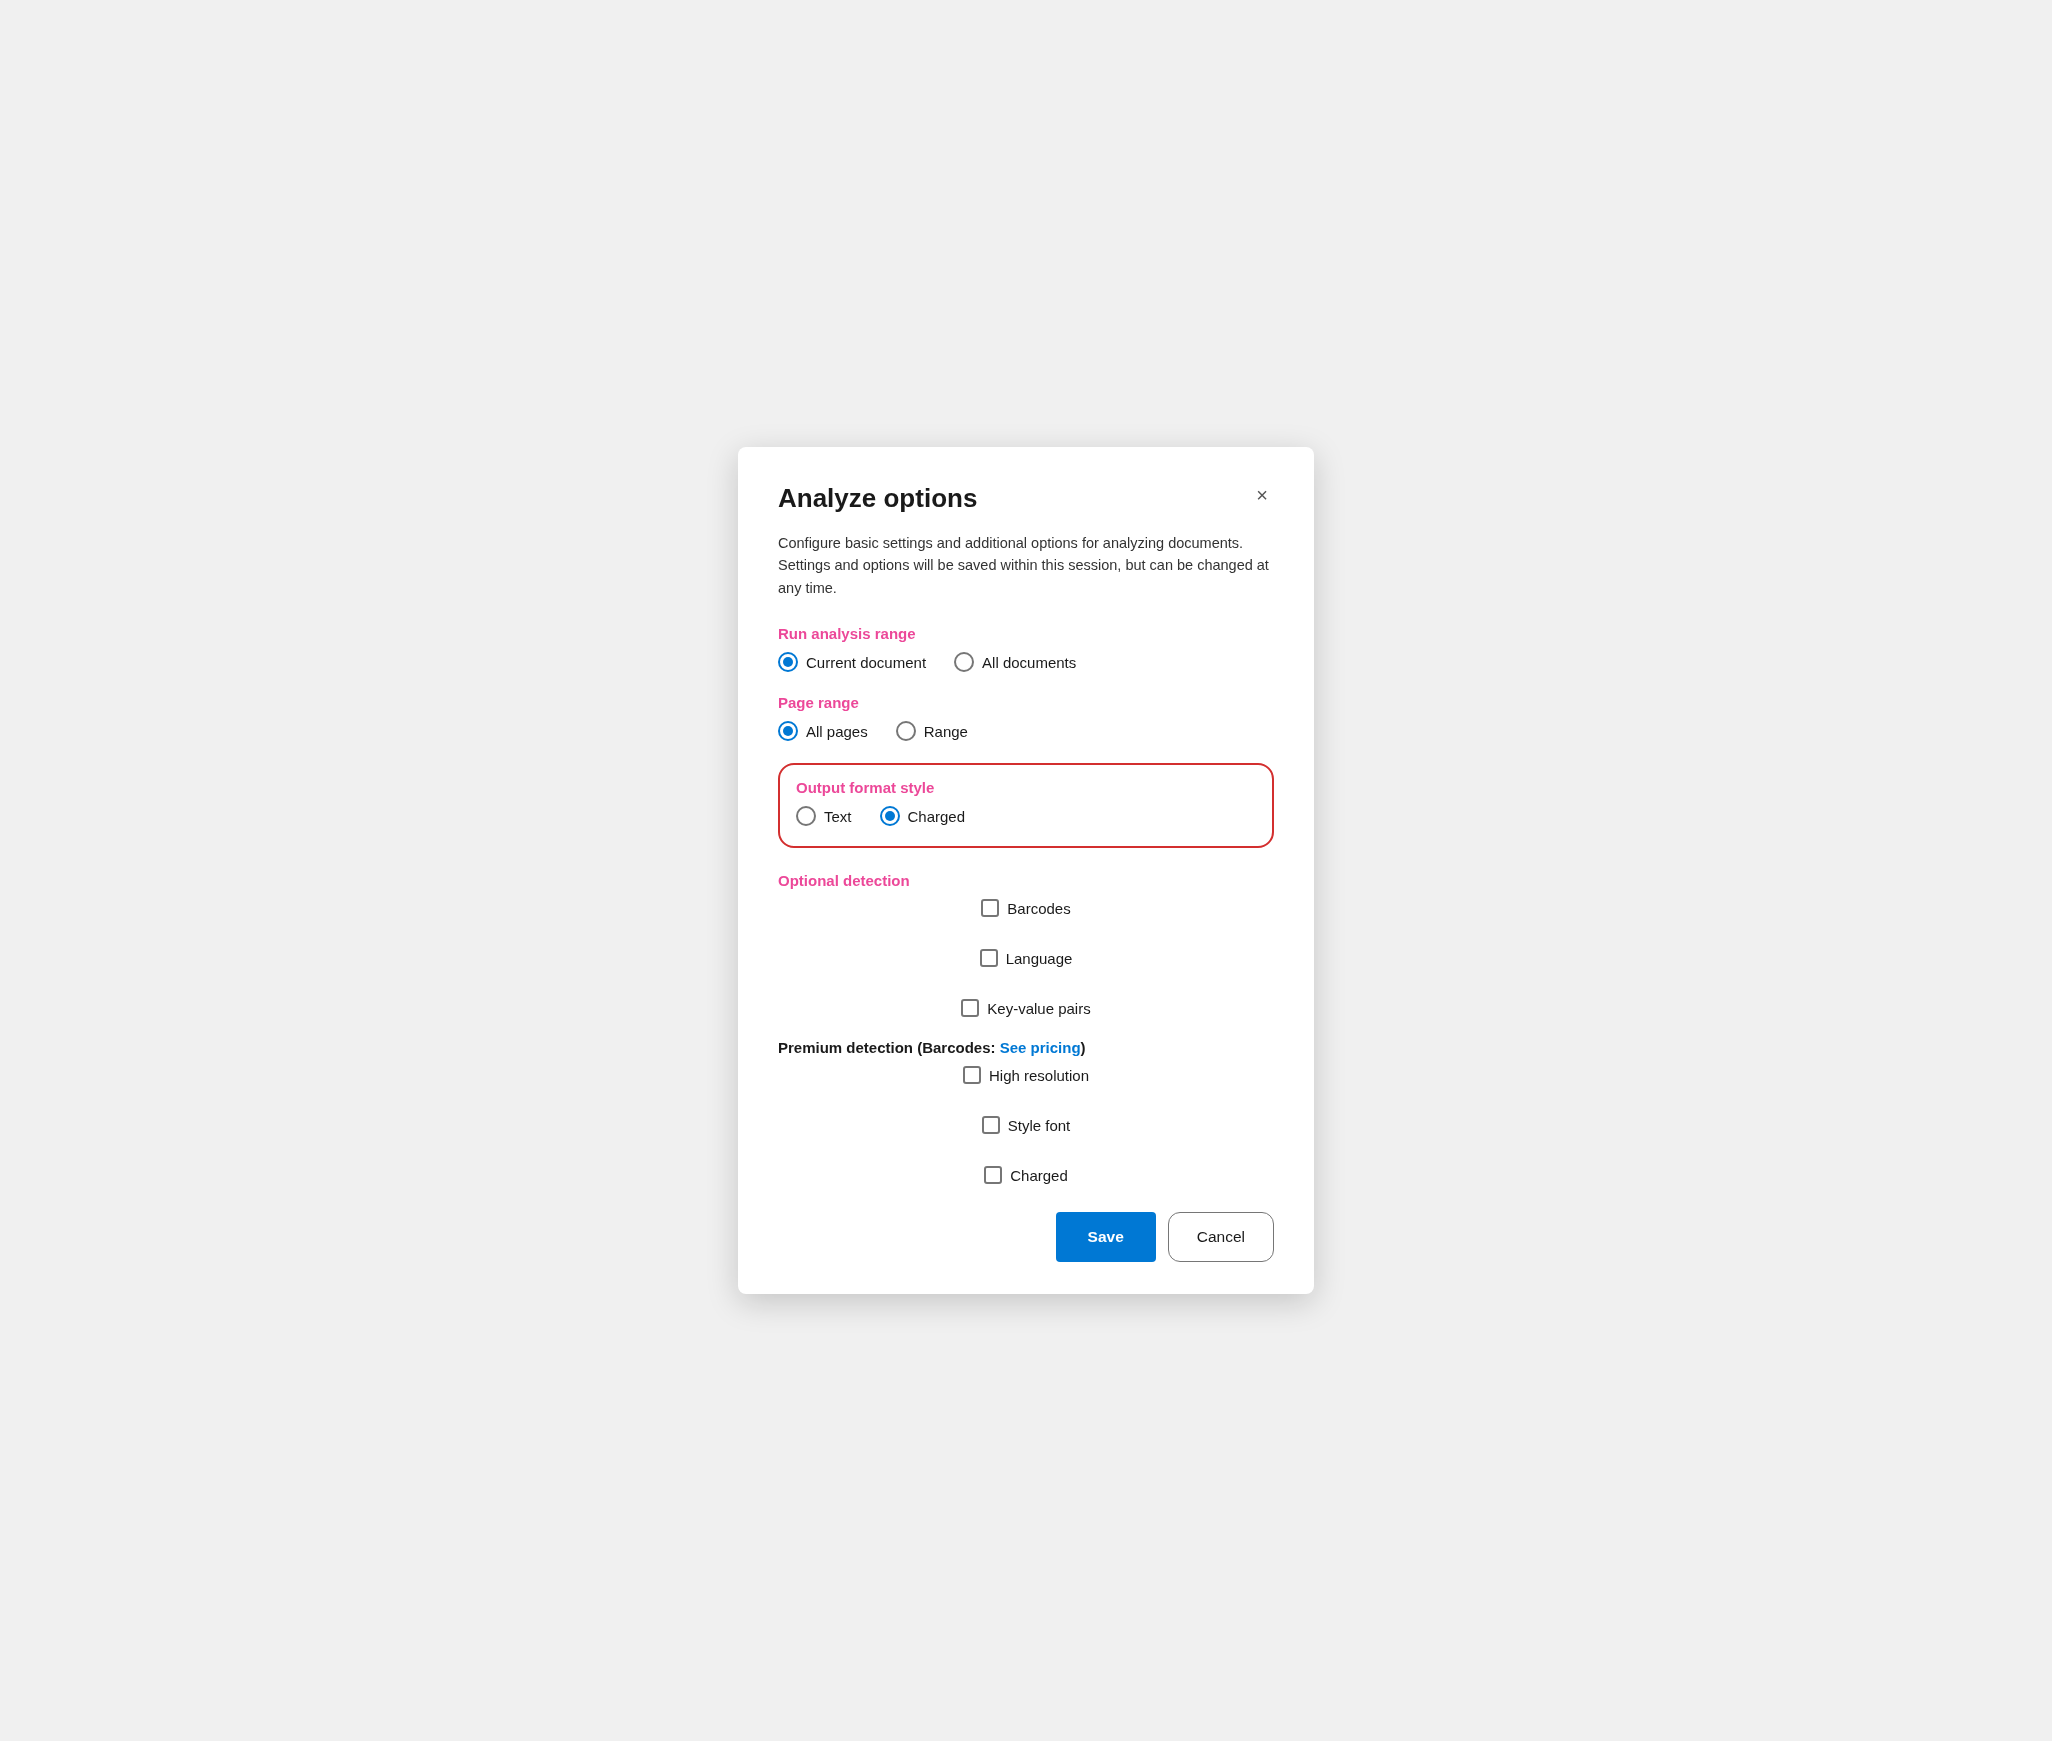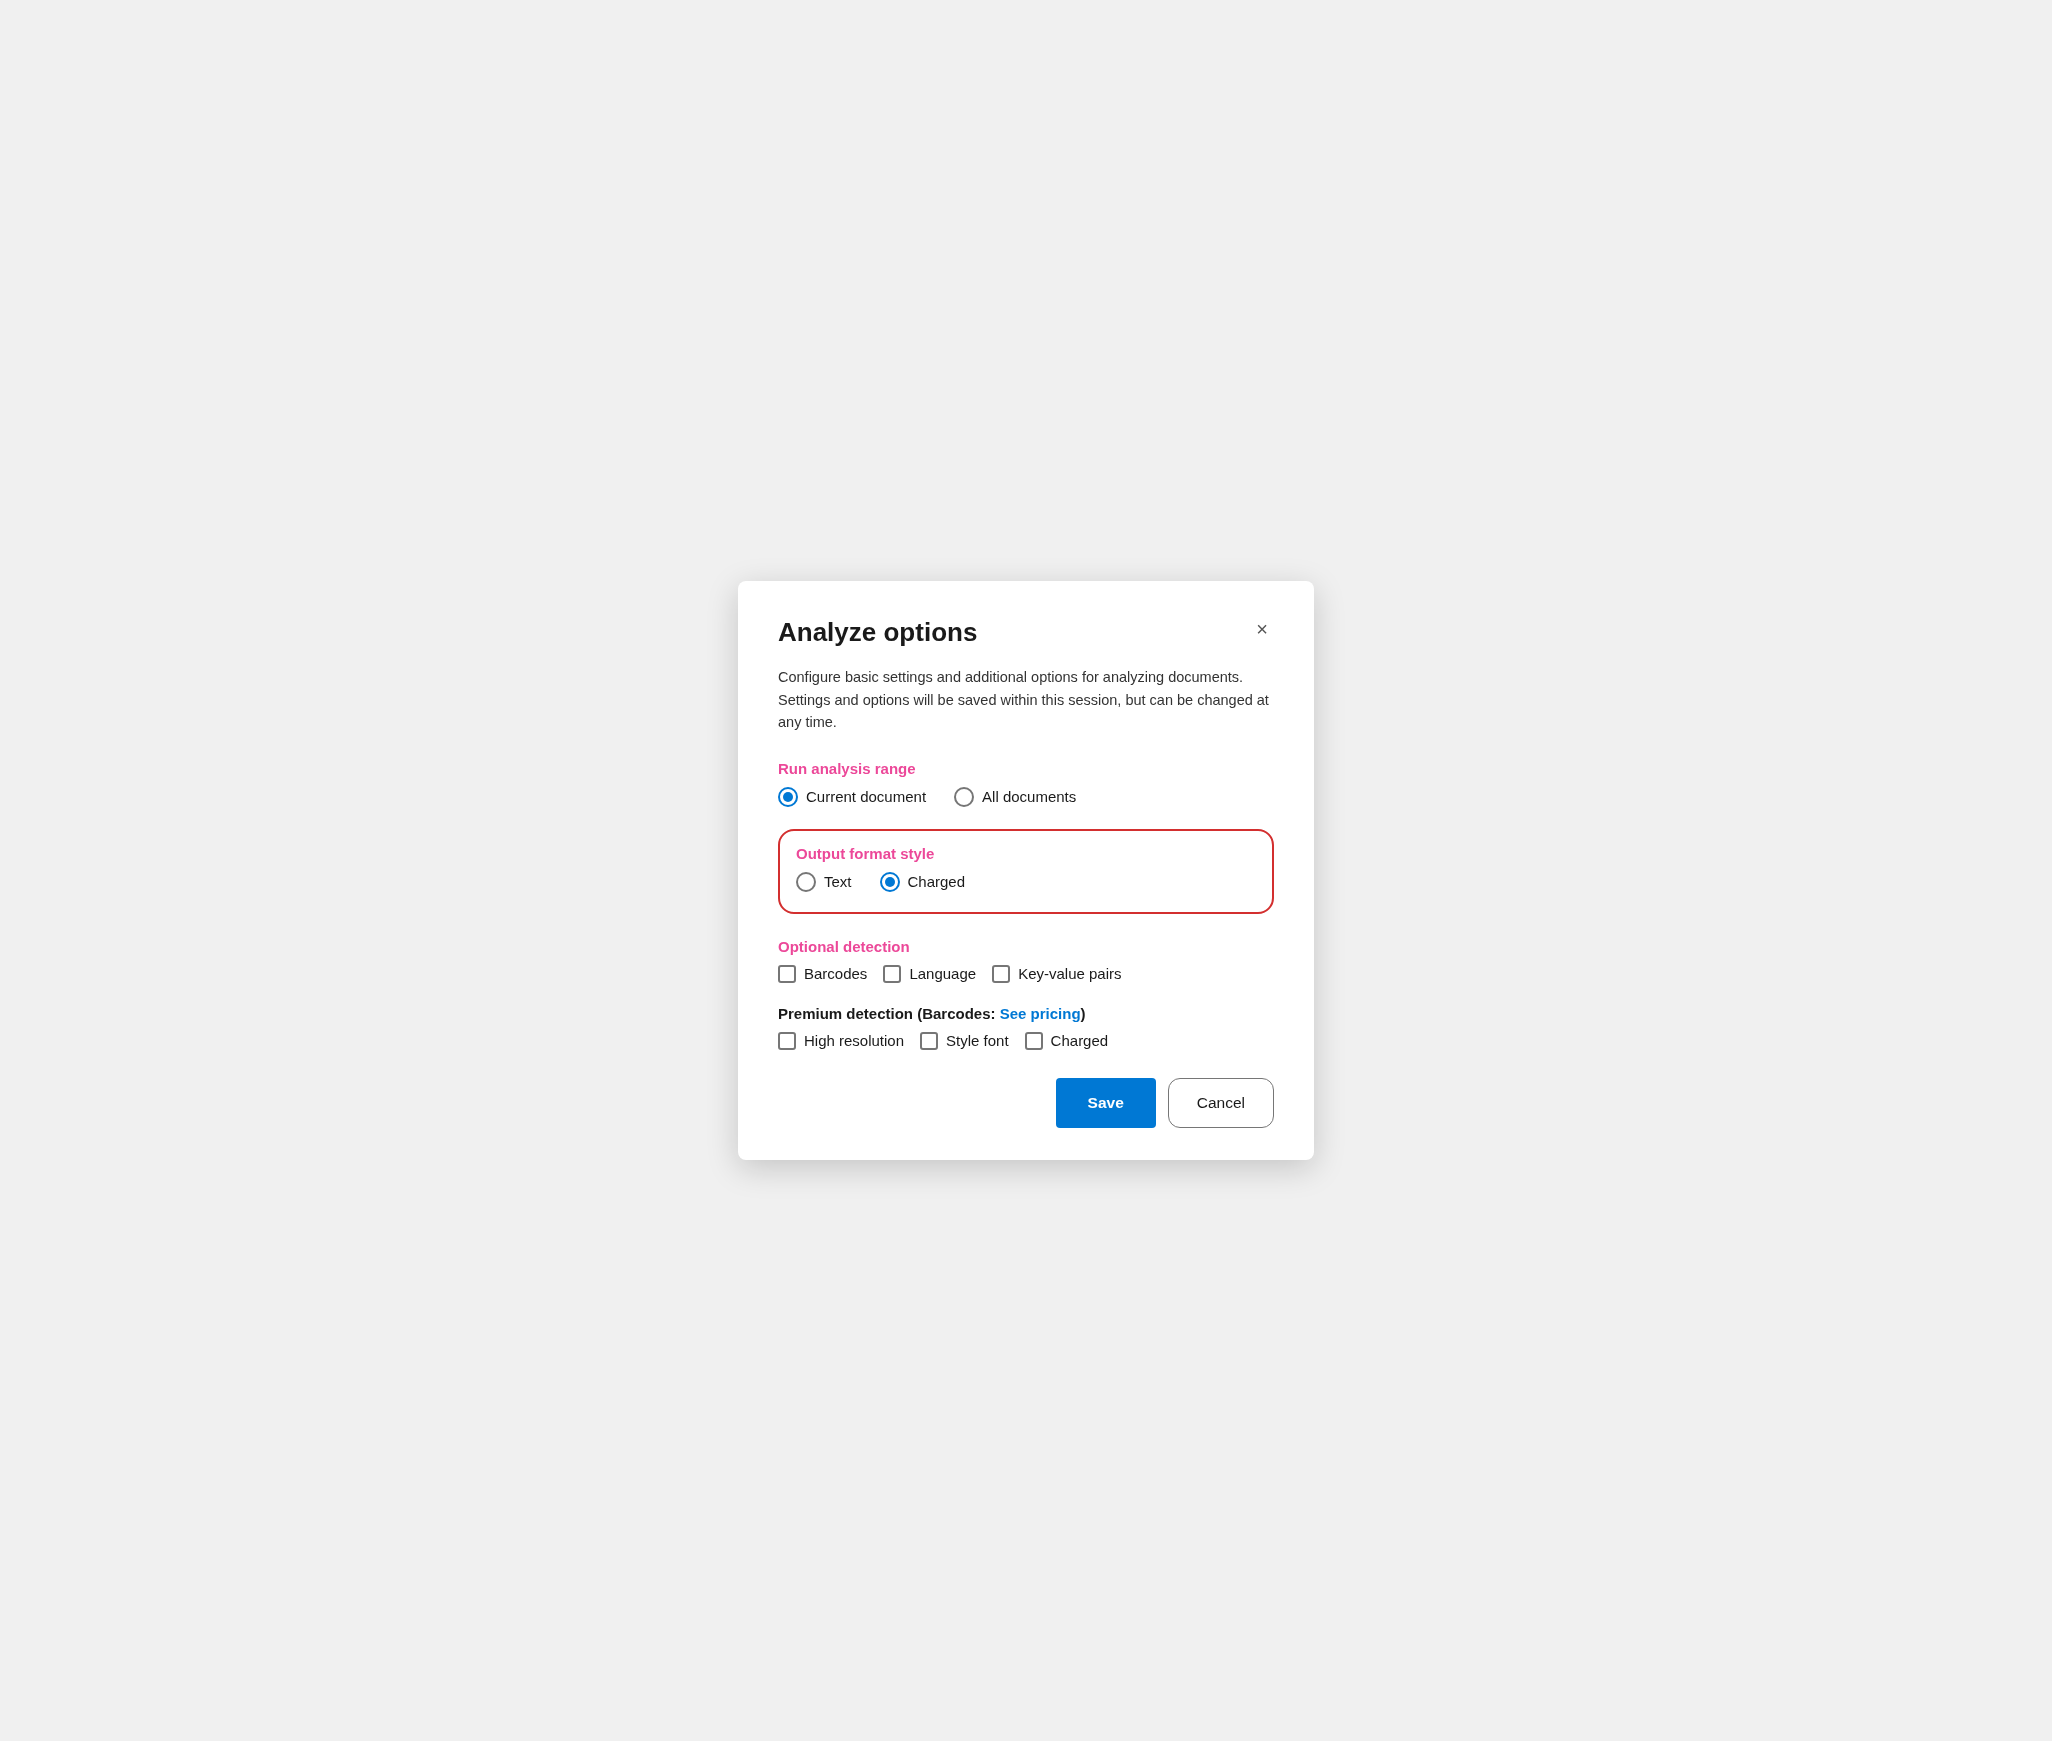--- a/index.html
+++ b/index.html
@@ -116,22 +116,23 @@
     .output-format-section {
       border: 2.5px solid #d32f2f;
       border-radius: 16px;
       padding: 14px 16px 20px 16px;
       margin-bottom: 24px;
     }
 
     .checkbox-group {
       display: flex;
       align-items: center;
-      gap: 16px;
+      gap: 32px;
       flex-wrap: wrap;
+      flex-direction: column;
     }
 
     .checkbox-item {
       display: flex;
       align-items: center;
       gap: 8px;
       cursor: pointer;
       font-size: 15px;
       color: #1a1a1a;
     }
@@ -227,20 +228,33 @@
         <input type="radio" name="run-analysis" class="radio-input" checked="" style="">
         <span>Current document</span>
       </label>
       <label class="radio-item">
         <input type="radio" name="run-analysis" class="radio-input" style="">
         <span>All documents</span>
       </label>
     </div>
   </div>
 
+  <div class="section">
+    <div class="section-label">Page range</div>
+    <div class="radio-group">
+      <label class="radio-item">
+        <input type="radio" name="page-range" class="radio-input" checked="" style="">
+        <span>All pages</span>
+      </label>
+      <label class="radio-item">
+        <input type="radio" name="page-range" class="radio-input" style="">
+        <span>Range</span>
+      </label>
+    </div>
+  </div>
 
   <div class="output-format-section">
     <div class="section-label">Output format style</div>
     <div class="radio-group">
       <label class="radio-item">
         <input type="radio" name="output-format" class="radio-input" style="">
         <span>Text</span>
       </label>
       <label class="radio-item">
         <input type="radio" name="output-format" class="radio-input" checked="" style="">

